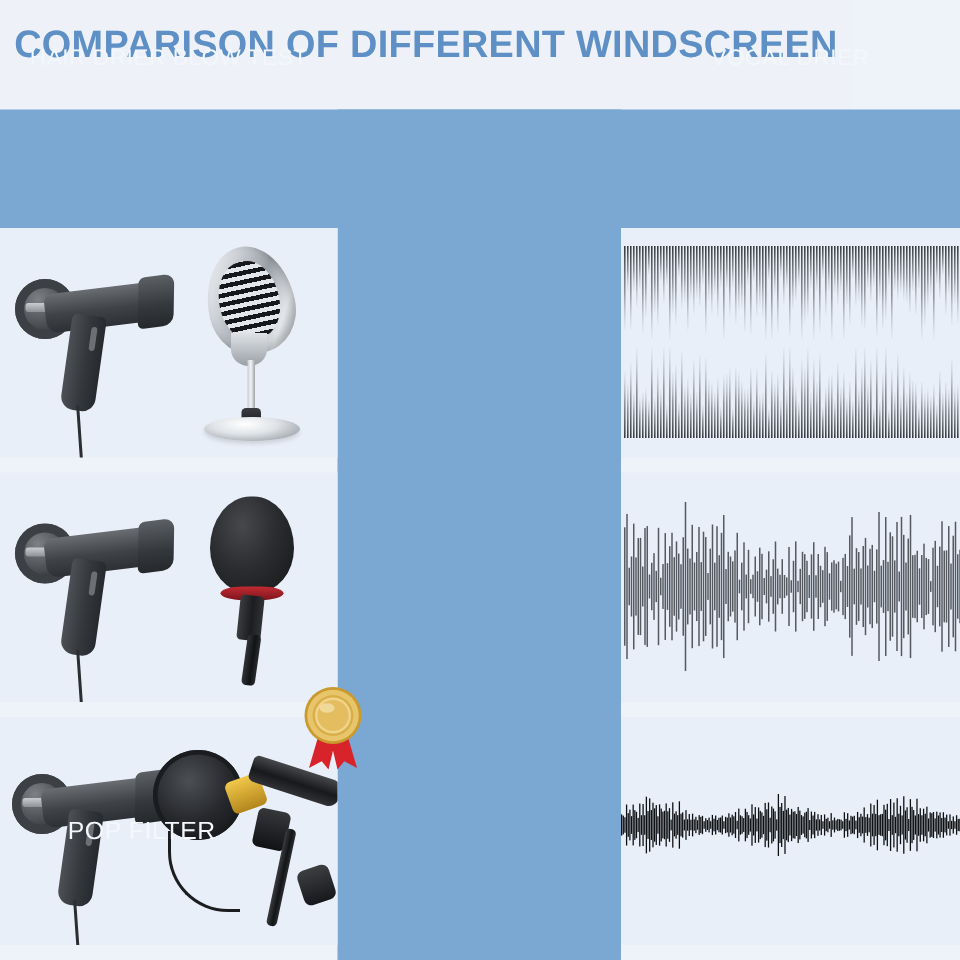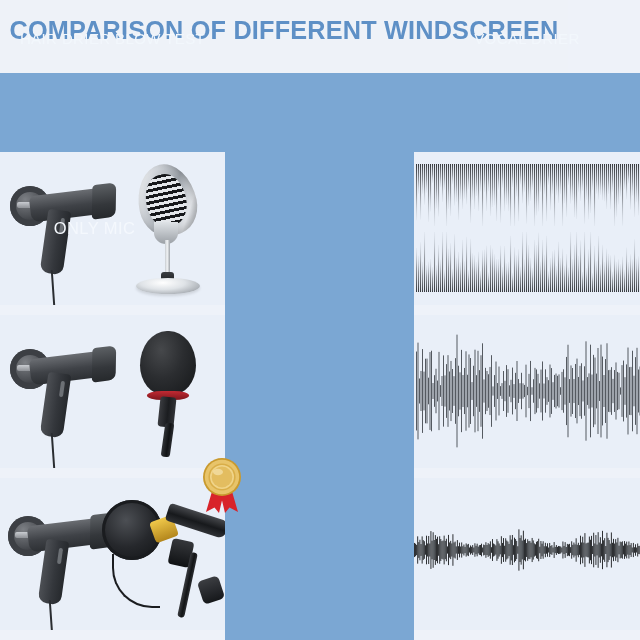--- a/index.html
+++ b/index.html
@@ -354,21 +354,20 @@
     <div class="art retro-mic" style="left:124px; top:10px;">
       <div class="rm-head"></div>
       <div class="rm-grille"></div>
       <div class="rm-yoke"></div>
       <div class="rm-stem"></div>
       <div class="rm-collar"></div>
       <div class="rm-base"></div>
     </div>
   </div>
 
-  <div class="center-label" style="top:152px; height:153px;">ONLY MIC</div>
 
   <div class="panel right r1">
     <div class="inner-top-strip"></div>
     <div class="wave-wrap">
       <svg viewBox="0 0 226 153" preserveAspectRatio="none" aria-hidden="true">
         <defs>
           <linearGradient id="noiseFadeA" x1="0" y1="0" x2="0" y2="1">
             <stop offset="0%" stop-color="#2c2f33" stop-opacity="0.95"></stop>
             <stop offset="55%" stop-color="#4a4d52" stop-opacity="0.55"></stop>
             <stop offset="100%" stop-color="#9aa3ad" stop-opacity="0.08"></stop>
@@ -803,20 +802,21 @@
       <div class="pf-screen"></div>
       <div class="pf-gooseneck"></div>
       <div class="pf-clamp"></div>
       <div class="mic-barrel"></div>
       <div class="mic-shock"></div>
       <div class="stand-arm"></div>
       <div class="stand-knob"></div>
     </div>
   </div>
 
+  <div class="center-label" style="top:478px; height:152px;">POP FILTER</div>
 
   <div class="panel right r3">
     <div class="wave-wrap">
       <svg viewBox="0 0 226 152" preserveAspectRatio="none" aria-hidden="true">
         <rect x="0" y="0" width="226" height="152" fill="#e9eff8"></rect>
         <g id="wave3" fill="#0d0f11">
             <rect x="0.00" y="64.94" width="0.85" height="14.11"></rect>
             <rect x="1.10" y="65.75" width="0.85" height="12.49"></rect>
             <rect x="2.20" y="66.83" width="0.85" height="10.33"></rect>
             <rect x="3.30" y="58.34" width="0.85" height="27.32"></rect>

